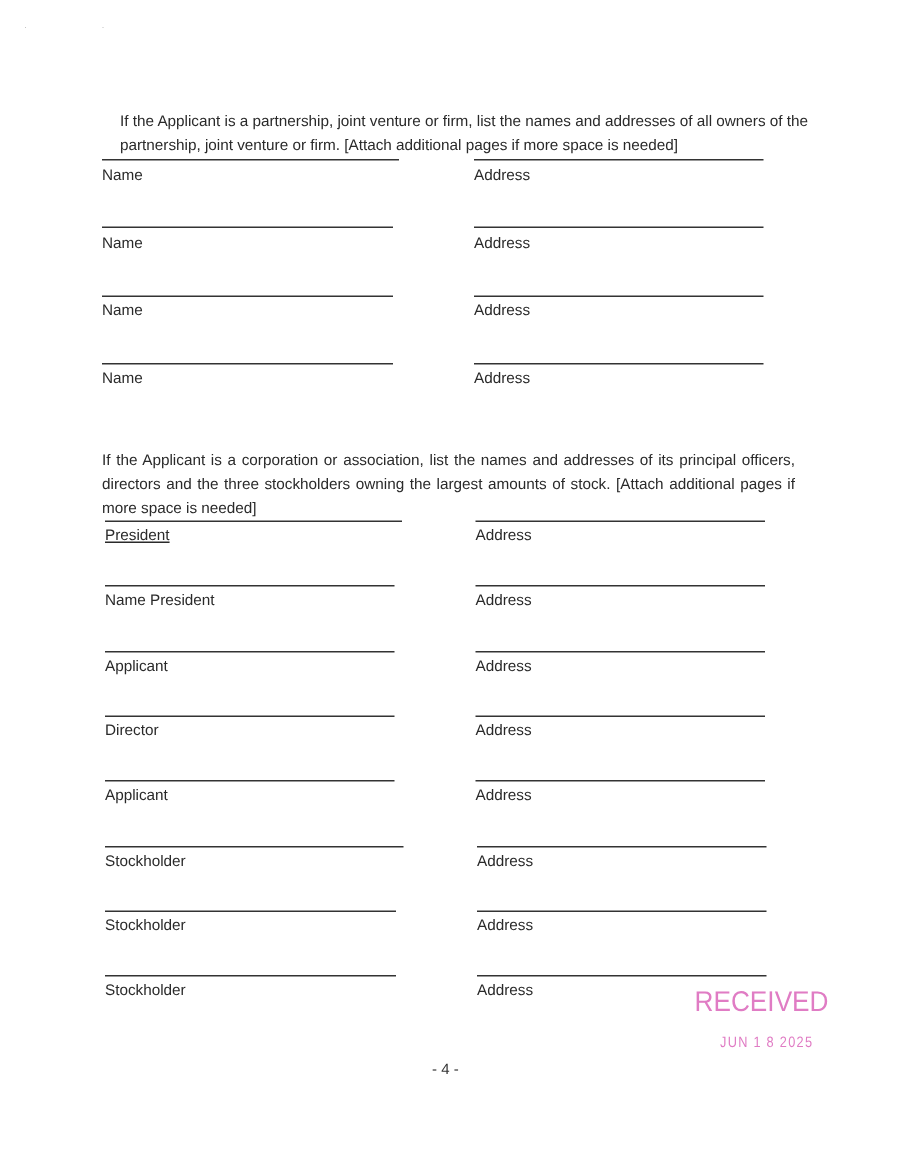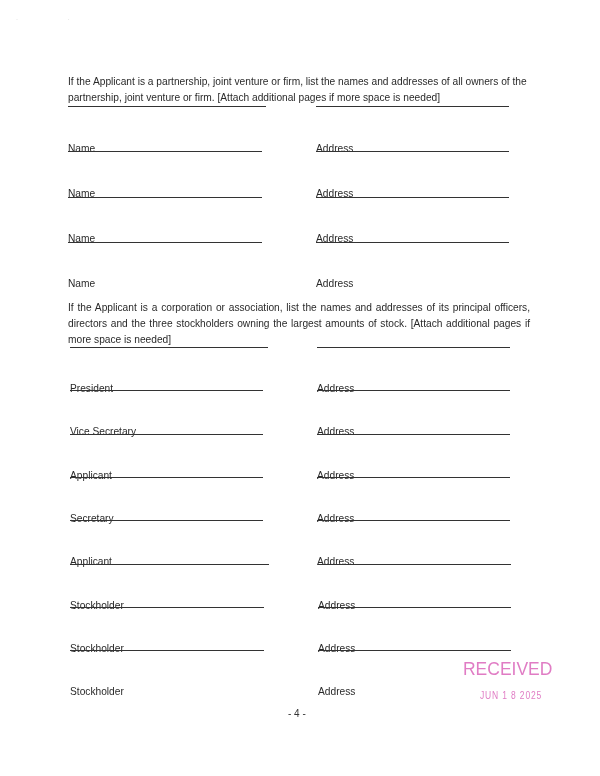--- a/index.html
+++ b/index.html
@@ -6,24 +6,24 @@
     body {
       width: 600px; height: 776px; position: relative; overflow: hidden;
       font-family: "Liberation Sans", "DejaVu Sans", sans-serif;
       color: #222;
     }
     .specks { position: absolute; top: 16px; left: 16px; font-size: 6px; color: #bbb; letter-spacing: 24px; }
     .para {
       position: absolute; left: 68px; width: 462px;
       font-size: 10.2px; line-height: 16px; color: #2a2a2a; text-align: justify;
     }
-    .para1 { top: 64px; text-align: left; }
+    .para1 { top: 64px; text-align: left; margin-left: 12px; }
     .para2 { top: 272px; margin-top: 28px; }
     .line { position: absolute; height: 1px; background: #333; }
-    .label { position: absolute; font-size: 10.2px; color: #2a2a2a; margin-top: 31px; }
+    .label { position: absolute; font-size: 10.2px; color: #2a2a2a; }
     .stamp-received {
       position: absolute; left: 463px; top: 658px;
       font-family: "Liberation Sans", sans-serif;
       font-size: 19px; color: #e07cc4; letter-spacing: 0px;
       transform: scaleX(0.92); transform-origin: left;
     }
     .stamp-date {
       position: absolute; left: 480px; top: 690px;
       font-family: "Liberation Sans Narrow", "Liberation Sans", sans-serif;
       font-size: 10px; color: #e07cc4; transform: scaleX(0.85); transform-origin: left; letter-spacing: 1px;
@@ -53,36 +53,36 @@
 <div class="label" style="left:316px;top:202px;">Address</div>
 
 <div class="line" style="left:68px;top:242px;width:194px;"></div>
 <div class="label" style="left:68px;top:247px;">Name</div>
 <div class="line" style="left:316px;top:242px;width:193px;"></div>
 <div class="label" style="left:316px;top:247px;">Address</div>
 
 <p class="para para2">If the Applicant is a corporation or association, list the names and addresses of its principal officers, directors and the three stockholders owning the largest amounts of stock.  [Attach additional pages if more space is needed]</p>
 
 <div class="line" style="left:70px;top:347px;width:198px;"></div>
-<div class="label" style="left:70px;top:352px;">President</div>
+<div class="label" style="left:70px;top:352px;text-decoration:underline;">President</div>
 <div class="line" style="left:317px;top:347px;width:193px;"></div>
 <div class="label" style="left:317px;top:352px;">Address</div>
 
 <div class="line" style="left:70px;top:390px;width:193px;"></div>
-<div class="label" style="left:70px;top:395px;">Vice Secretary</div>
+<div class="label" style="left:70px;top:395px;">Name President</div>
 <div class="line" style="left:317px;top:390px;width:193px;"></div>
 <div class="label" style="left:317px;top:395px;">Address</div>
 
 <div class="line" style="left:70px;top:434px;width:193px;"></div>
 <div class="label" style="left:70px;top:439px;">Applicant</div>
 <div class="line" style="left:317px;top:434px;width:193px;"></div>
 <div class="label" style="left:317px;top:439px;">Address</div>
 
 <div class="line" style="left:70px;top:477px;width:193px;"></div>
-<div class="label" style="left:70px;top:482px;">Secretary</div>
+<div class="label" style="left:70px;top:482px;">Director</div>
 <div class="line" style="left:317px;top:477px;width:193px;"></div>
 <div class="label" style="left:317px;top:482px;">Address</div>
 
 <div class="line" style="left:70px;top:520px;width:193px;"></div>
 <div class="label" style="left:70px;top:525px;">Applicant</div>
 <div class="line" style="left:317px;top:520px;width:193px;"></div>
 <div class="label" style="left:317px;top:525px;">Address</div>
 
 <div class="line" style="left:70px;top:564px;width:199px;"></div>
 <div class="label" style="left:70px;top:569px;">Stockholder</div>

